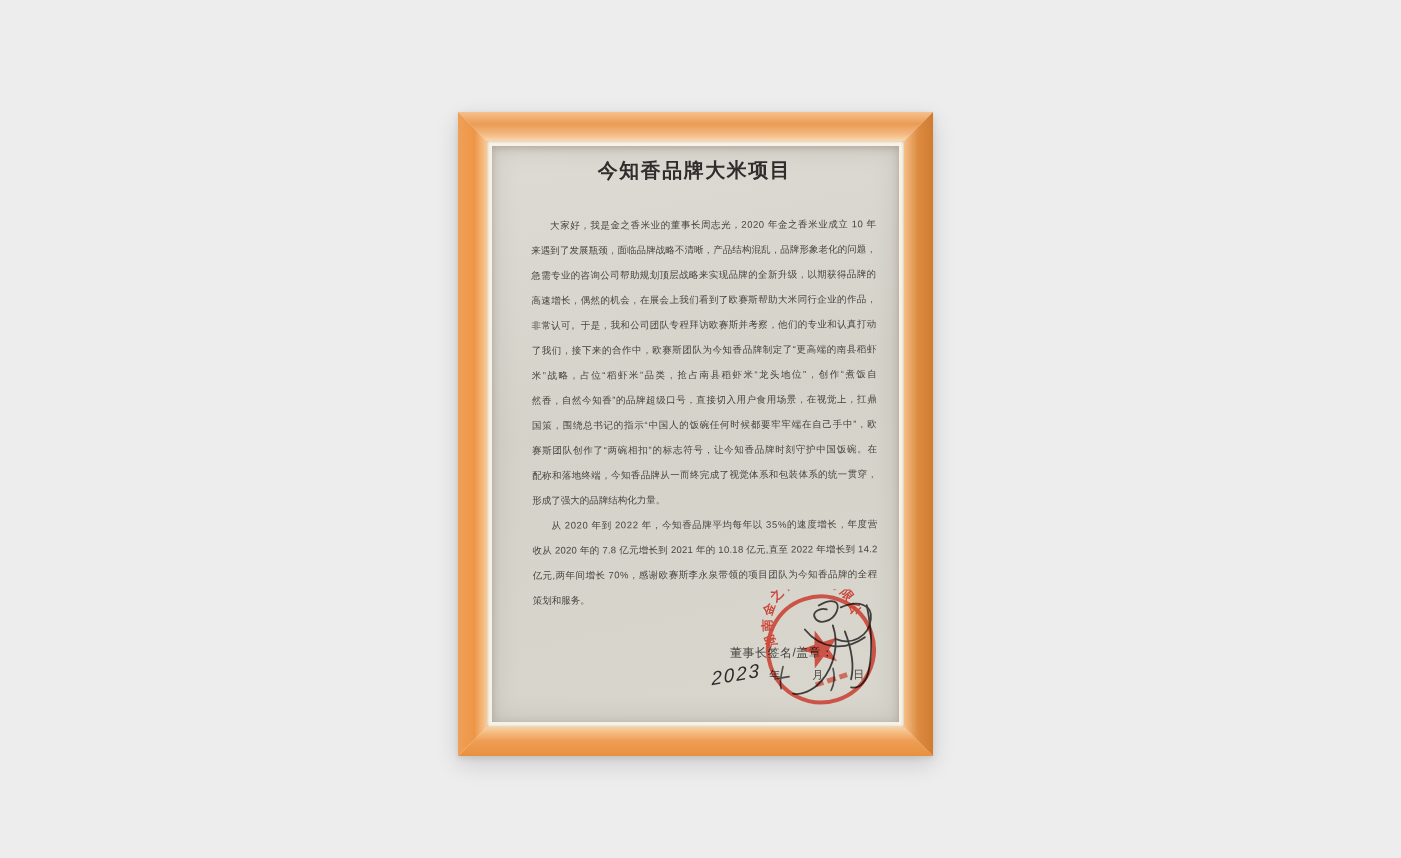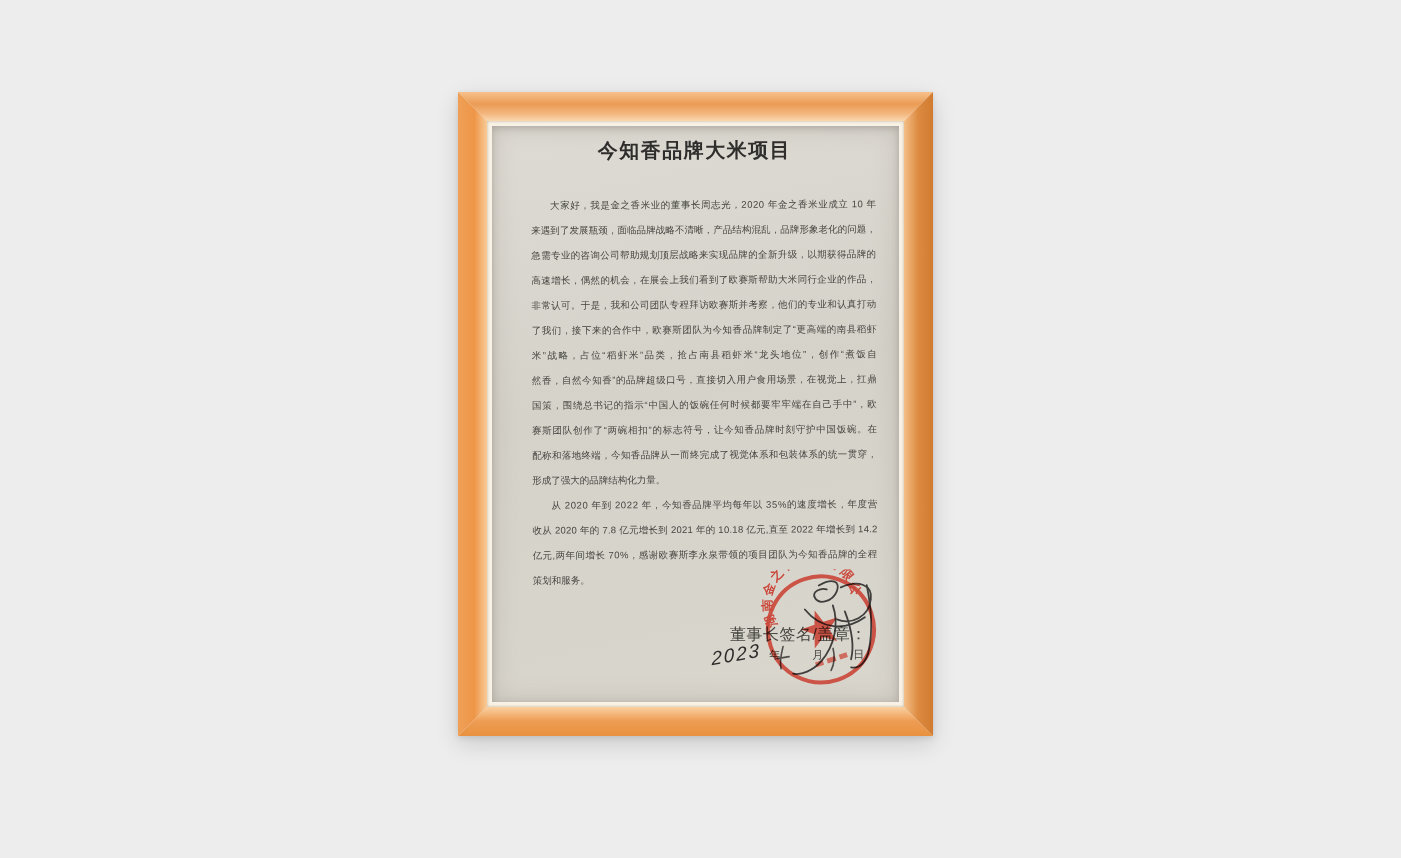--- a/index.html
+++ b/index.html
@@ -6,21 +6,21 @@
   body{
     width:1401px;height:858px;
     background:#ededee;
     font-family:"Liberation Sans","DejaVu Sans",sans-serif;
     overflow:hidden;
   }
   .scene{position:relative;width:1401px;height:858px;}
 
   
   .frame{
-    position:absolute;left:458px;top:92px;width:475px;height:644px;
+    position:absolute;left:458px;top:112px;width:475px;height:644px;
     box-shadow:0 8px 22px rgba(0,0,0,.14), 0 2px 6px rgba(0,0,0,.10);
   }
   .f-side{position:absolute;}
   .f-top{top:0;left:0;width:100%;height:30px;
     background:linear-gradient(180deg,#f6c18c 0%,#eb9c55 40%,#f3b67e 72%,#fbdcb5 100%);
     clip-path:polygon(0 0,100% 0,calc(100% - 30px) 100%,30px 100%);}
   .f-bottom{bottom:0;left:0;width:100%;height:30px;
     background:linear-gradient(0deg,#e8913f 0%,#ee9d54 50%,#fad4a6 100%);
     clip-path:polygon(30px 0,calc(100% - 30px) 0,100% 100%,0 100%);}
   .f-left{left:0;top:0;width:30px;height:100%;
@@ -54,21 +54,21 @@
     font-size:9.5px;letter-spacing:0;color:#45443f;
   }
   .line{height:25px;display:block;line-height:25px;white-space:pre;}
   .jline{display:flex;justify-content:space-between;align-items:center;}
   .jline span{display:inline-block;}
   .indent{padding-left:19px;}
   .end{text-align:left;}
 
   .sig-label{
     position:absolute;left:237px;top:499px;
-    font-size:16px;letter-spacing:.5px;color:#45443f;
+    font-size:12px;letter-spacing:.5px;color:#45443f;
   }
   .date-line{
     position:absolute;left:218px;top:518px;height:30px;
     font-size:11px;color:#45443f;white-space:nowrap;
   }
   .hand-year{
     display:inline-block;font-size:19px;font-style:italic;color:#2c2b29;
     transform:rotate(-10deg) skewX(-8deg);letter-spacing:2px;
     margin-right:8px;vertical-align:-2px;
   }

